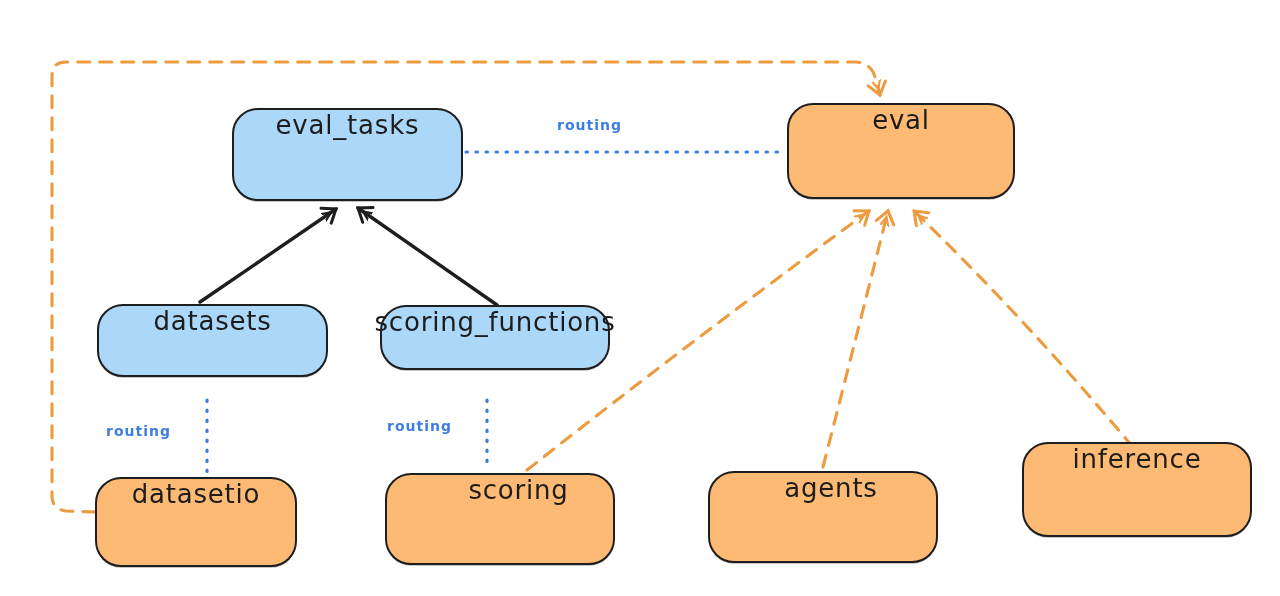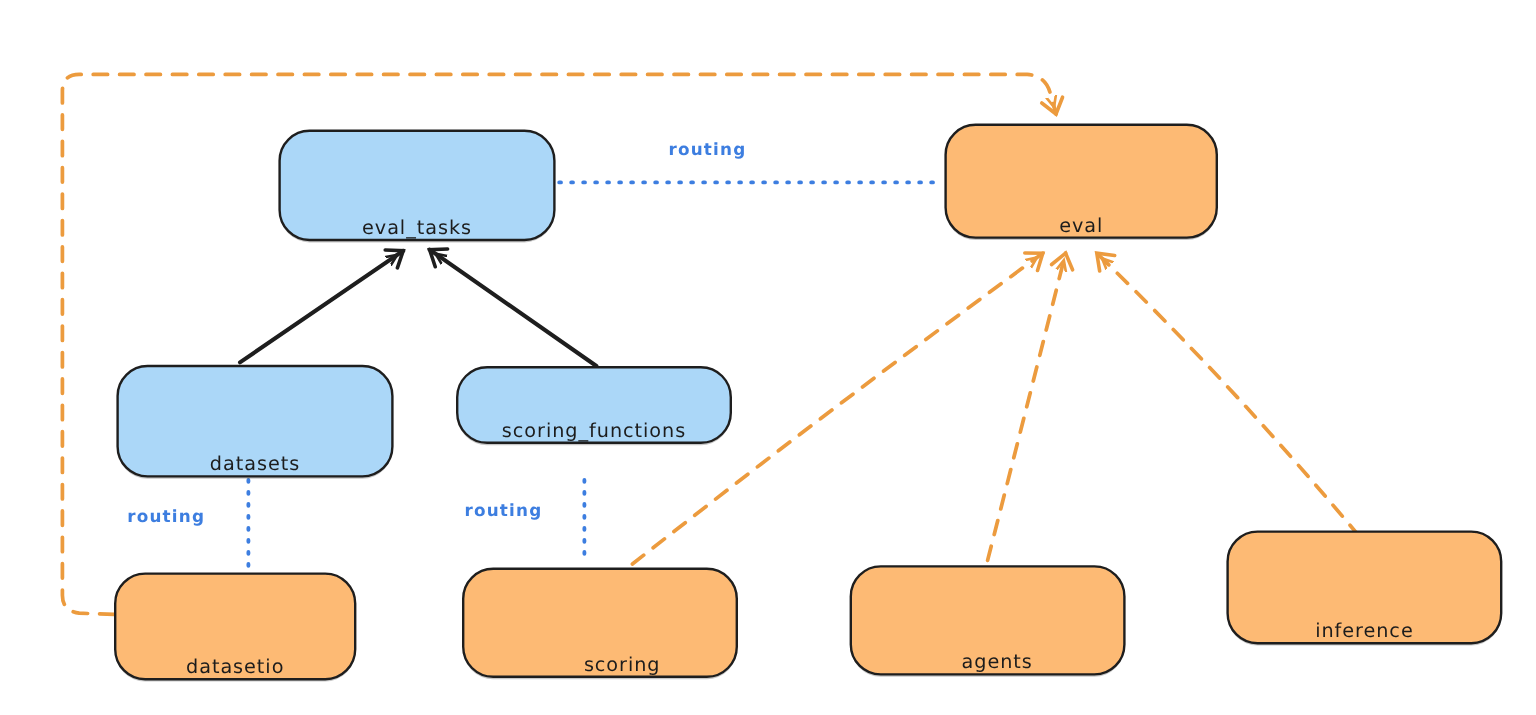--- a/index.html
+++ b/index.html
@@ -17,36 +17,36 @@
   }
   svg.wires {
     position: absolute;
     inset: 0;
     width: 1280px;
     height: 596px;
   }
   .node {
     position: absolute;
     display: flex;
-    align-items: flex-end;
+    align-items: flex-start;
     justify-content: center;
     border: 2.6px solid #1e1e1e;
     border-radius: 26px;
     box-sizing: border-box;
-    font-size: 16px;
+    font-size: 26px;
     letter-spacing: 0.8px;
     color: #1c1c1c;
     box-shadow: 0 2px 0 -1px rgba(30,30,30,0.25);
   }
   .node.blue  { background: #abd7f8; }
   .node.green { background: #fdba74; }
 
   #node-eval-tasks        { left: 232px;  top: 108px; width: 231px; height: 93px; }
   #node-eval              { left: 787px;  top: 103px; width: 228px; height: 96px; }
-  #node-datasets          { left: 97px;   top: 304px; width: 231px; height: 94px; }
+  #node-datasets          { left: 97px;   top: 304px; width: 231px; height: 73px; }
   #node-scoring-functions { left: 380px;  top: 305px; width: 230px; height: 65px; }
   #node-datasetio         { left: 95px;   top: 477px; width: 202px; height: 90px; }
   #node-scoring           { left: 385px;  top: 473px; width: 230px; height: 92px; padding-left: 37px; }
   #node-agents            { left: 708px;  top: 471px; width: 230px; height: 92px; padding-left: 16px; }
   #node-inference         { left: 1022px; top: 442px; width: 230px; height: 95px; }
 
   .edge-label {
     position: absolute;
     color: #3d7ee0;
     font-size: 14px;

